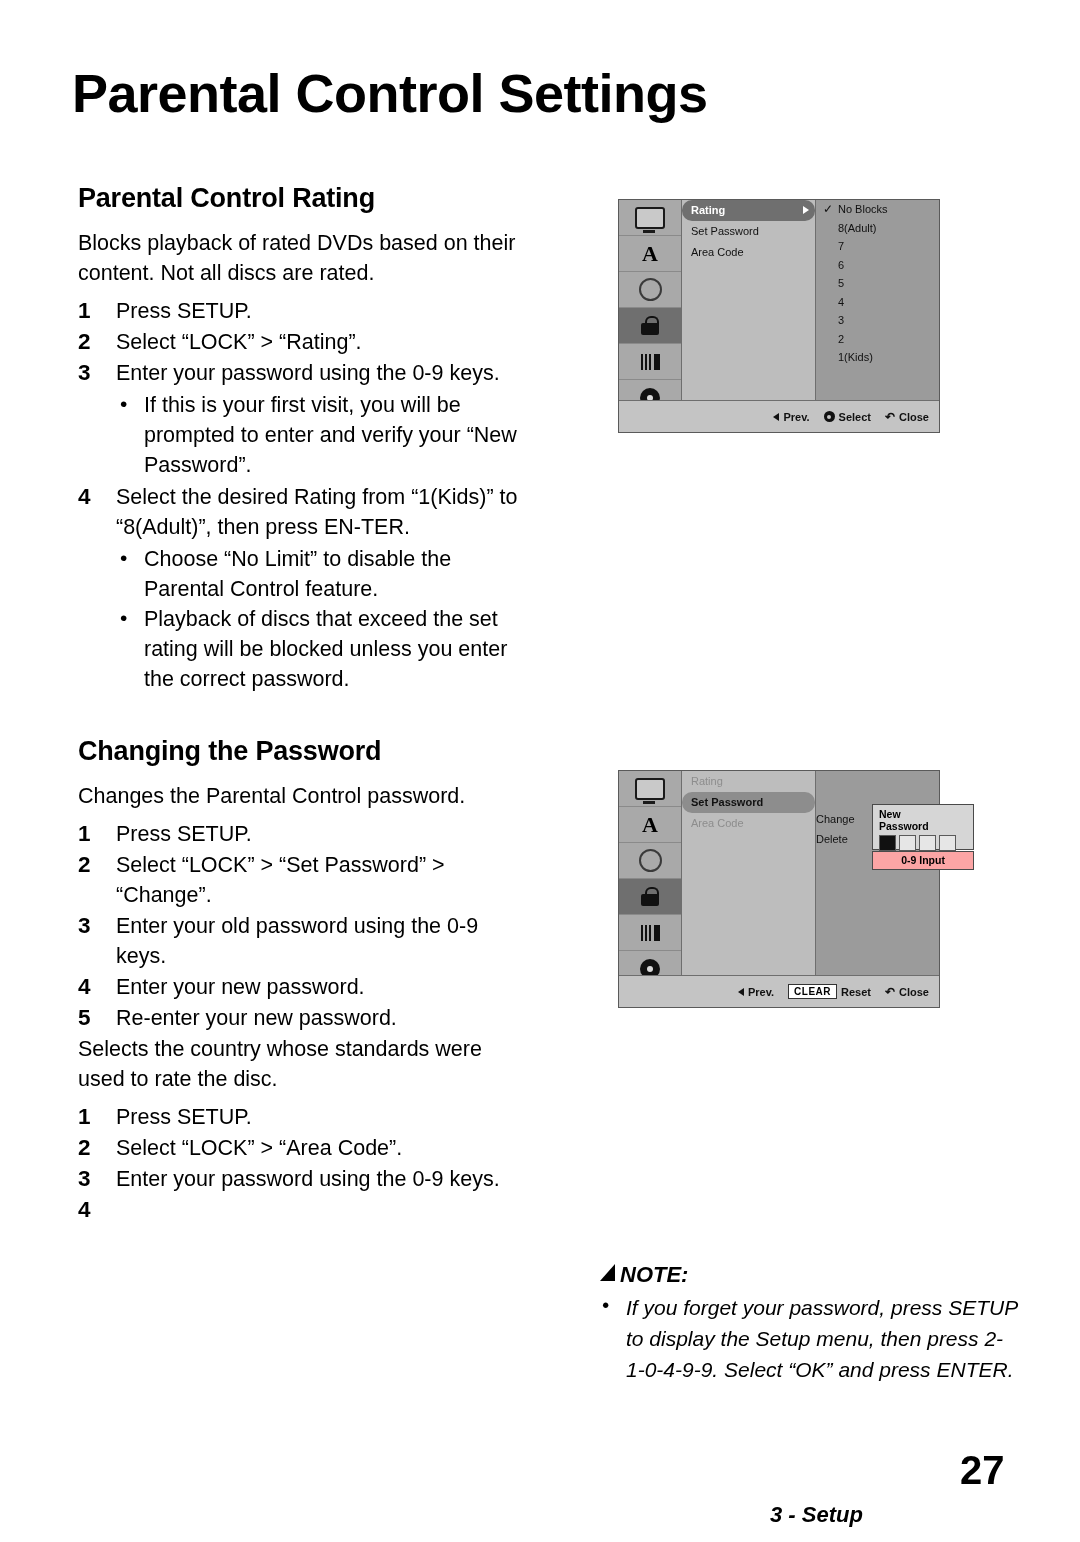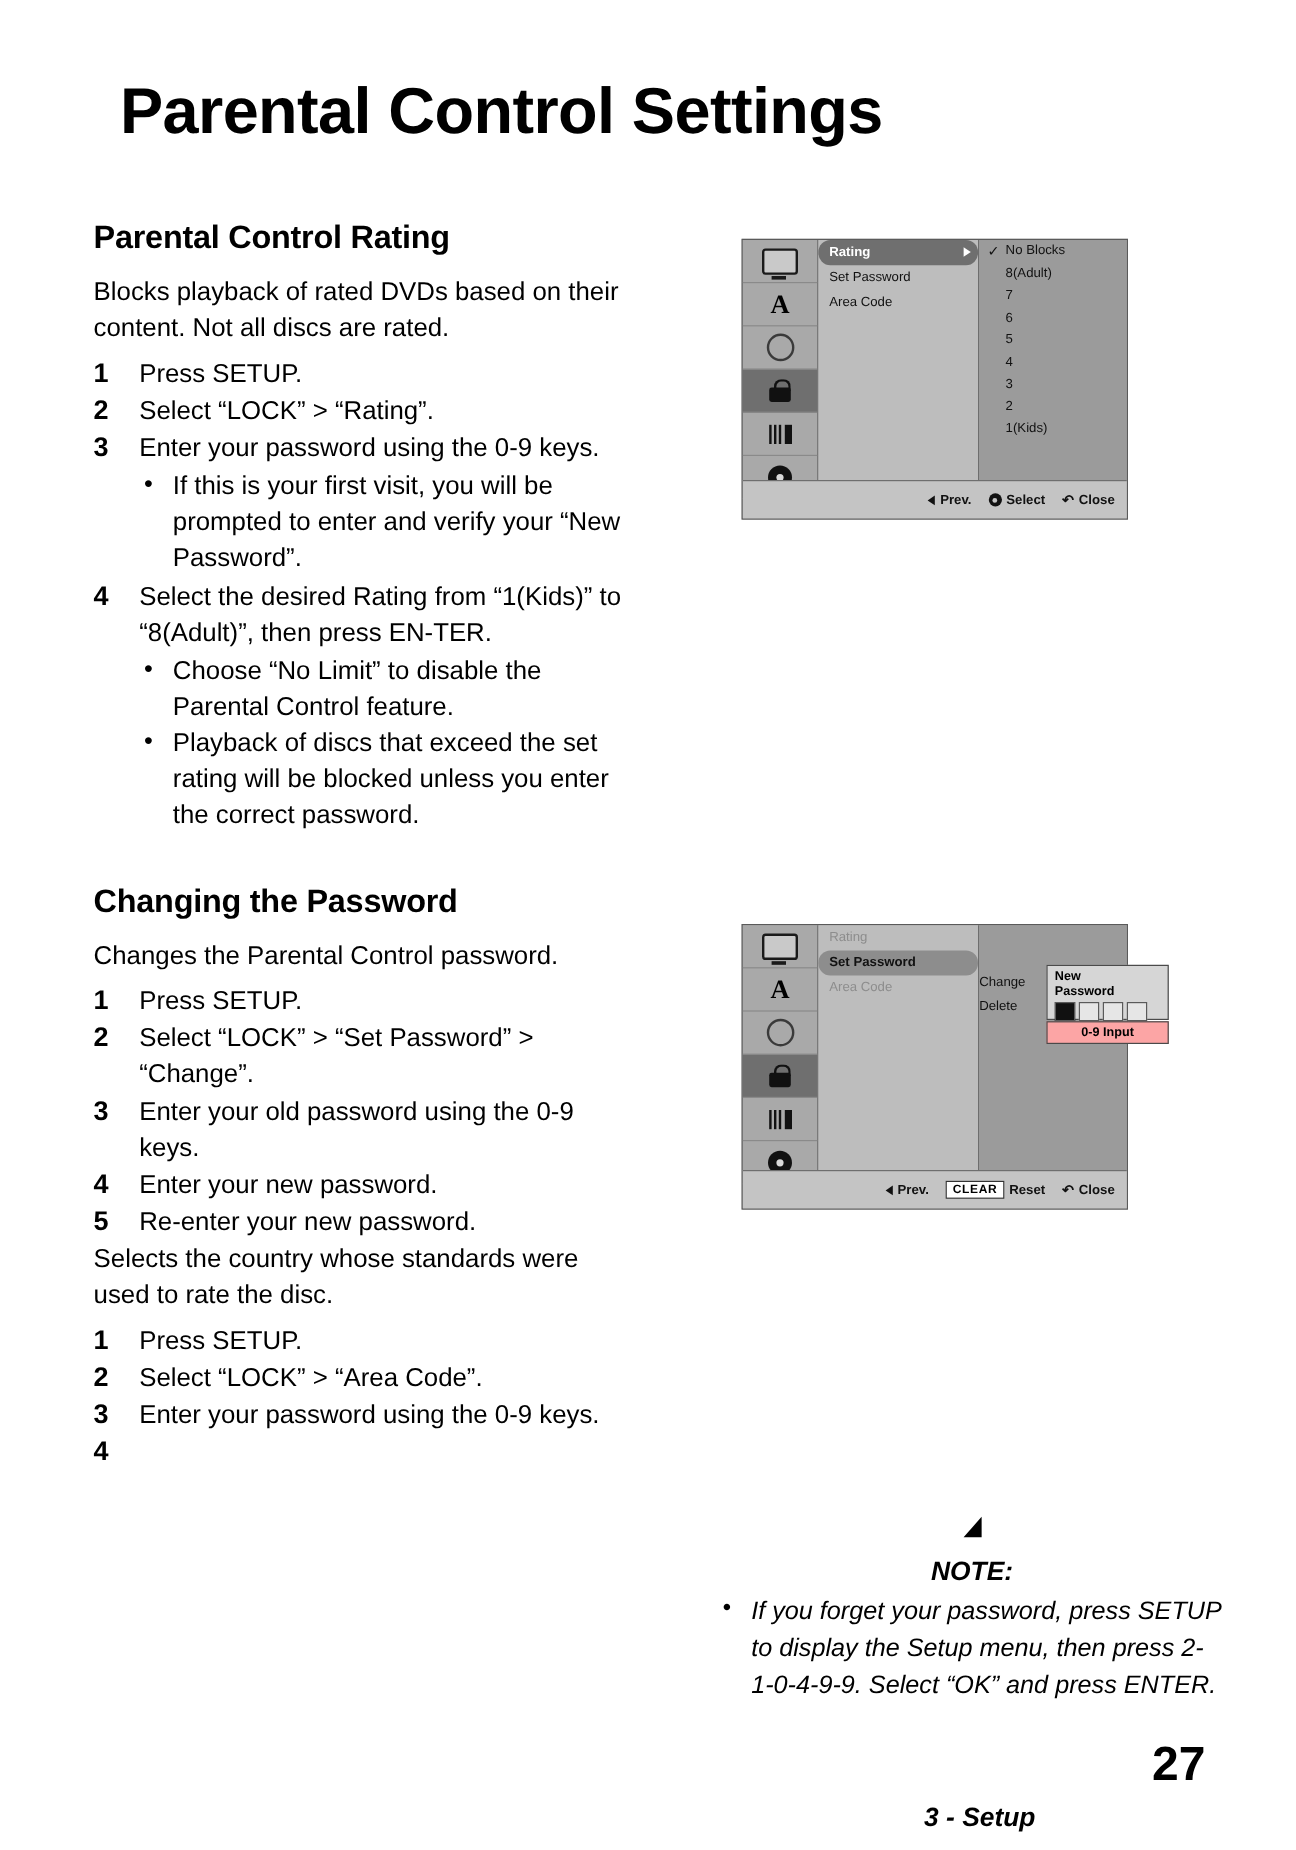--- a/index.html
+++ b/index.html
@@ -14,21 +14,20 @@
   .page { position:relative; width:1080px; height:1542px; }
 
   
   .page-title {
     position:absolute;
     left:72px; top:62px;
     font-size:54px;
     font-weight:bold;
     letter-spacing:-0.5px;
     white-space:nowrap;
-    margin-left:28px;
   }
 
   
   .left-col {
     position:absolute;
     left:78px; top:183px;
     width:452px;
   }
   h2.sec {
     font-size:27px;
@@ -198,22 +197,22 @@
   .pw-pop .bx.filled { background:#111; }
   .pw-input {
     position:absolute; left:253px; top:80px; width:100px; height:17px;
     background:#fca5a5; border:1px solid #4a4a4a;
     font-size:10.5px; font-weight:bold; line-height:17px; text-align:center;
   }
 
   
   .note-wrap { position:absolute; left:600px; top:1262px; width:420px; }
   .note-head {
-    display:flex; align-items:center; gap:16px;
-    font-size:22px; font-style:italic; font-weight:bold;flex-direction:column;
+    display:flex; align-items:flex-start; gap:5px;
+    font-size:22px; font-style:italic; font-weight:bold;
   }
   .note-tri {
     width:0;height:0;
     border-left:15px solid transparent;
     border-bottom:17px solid #000;
     margin-top:2px;
   }
   .note-body {
     margin-top:4px;
     position:relative;

